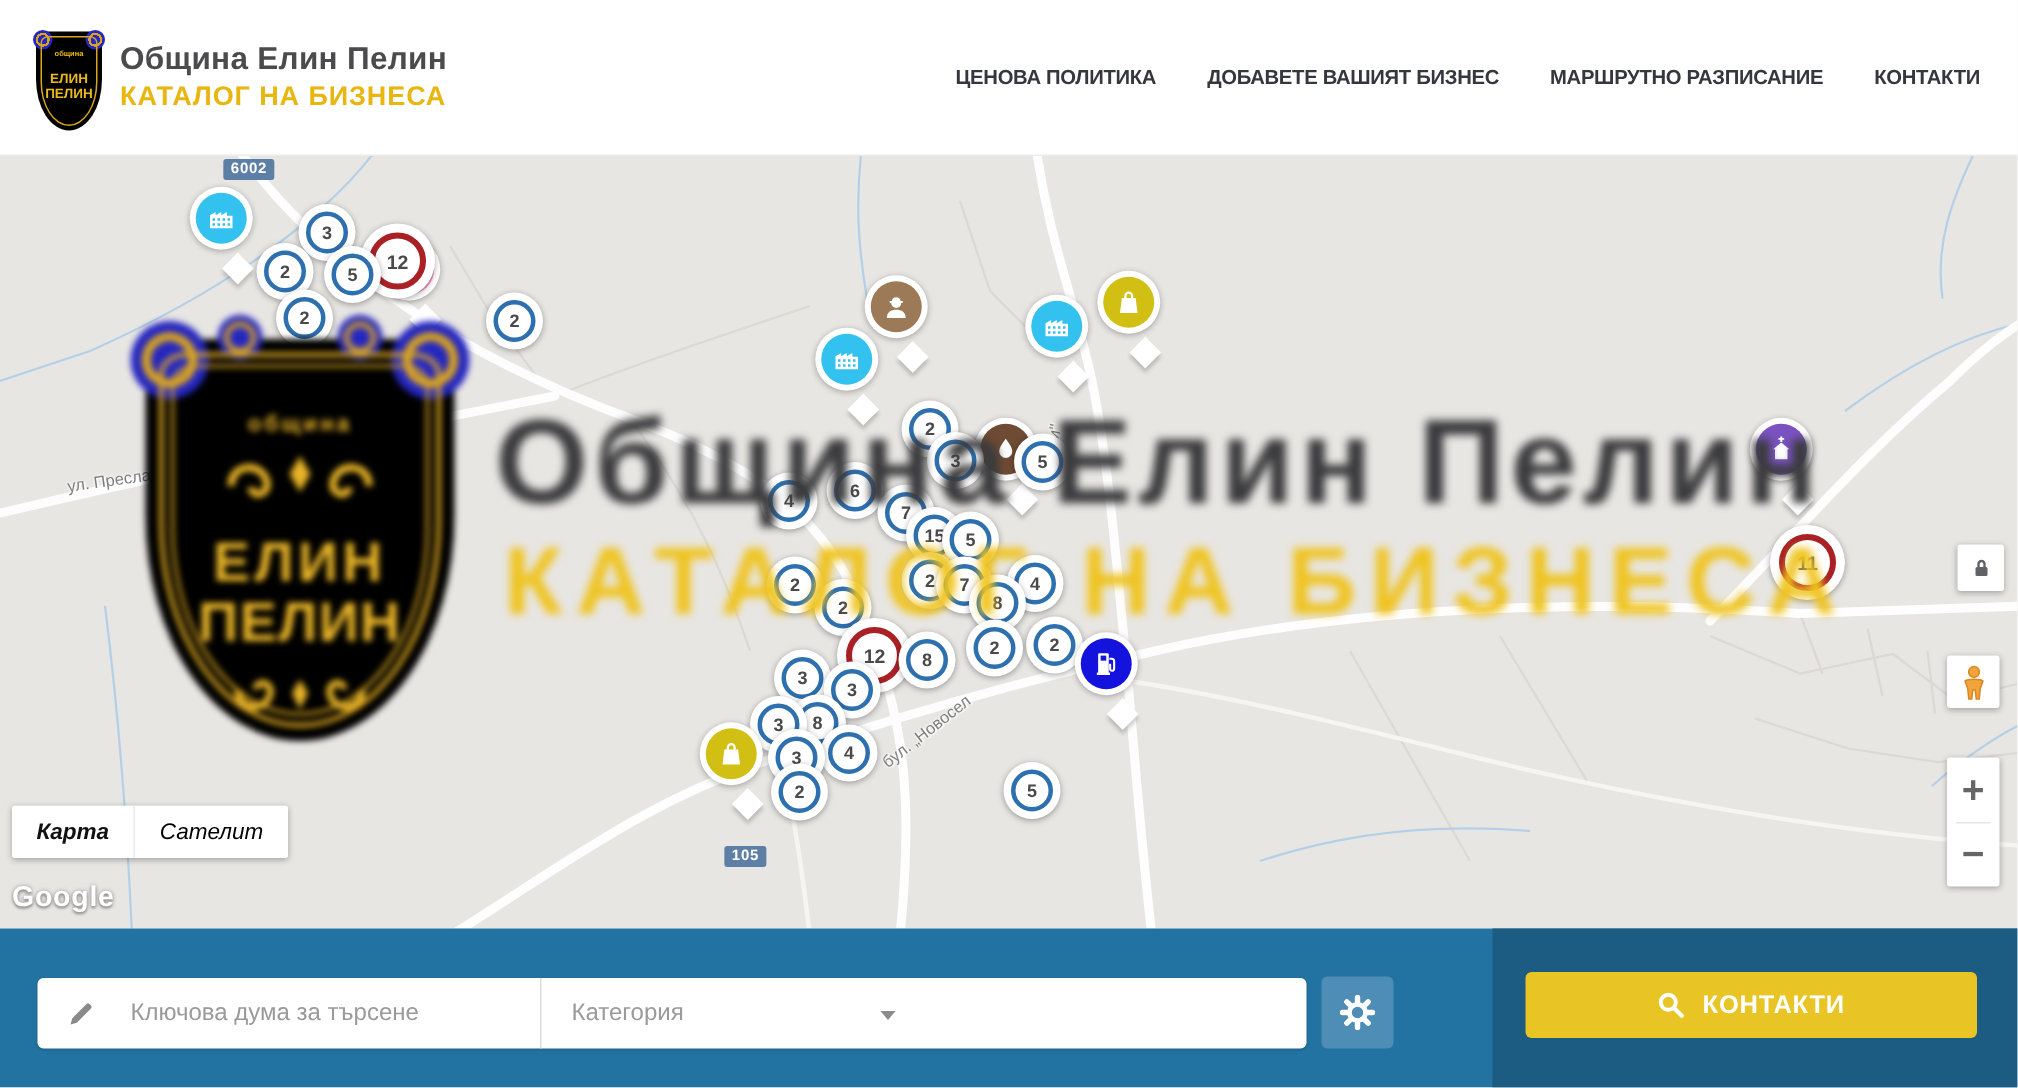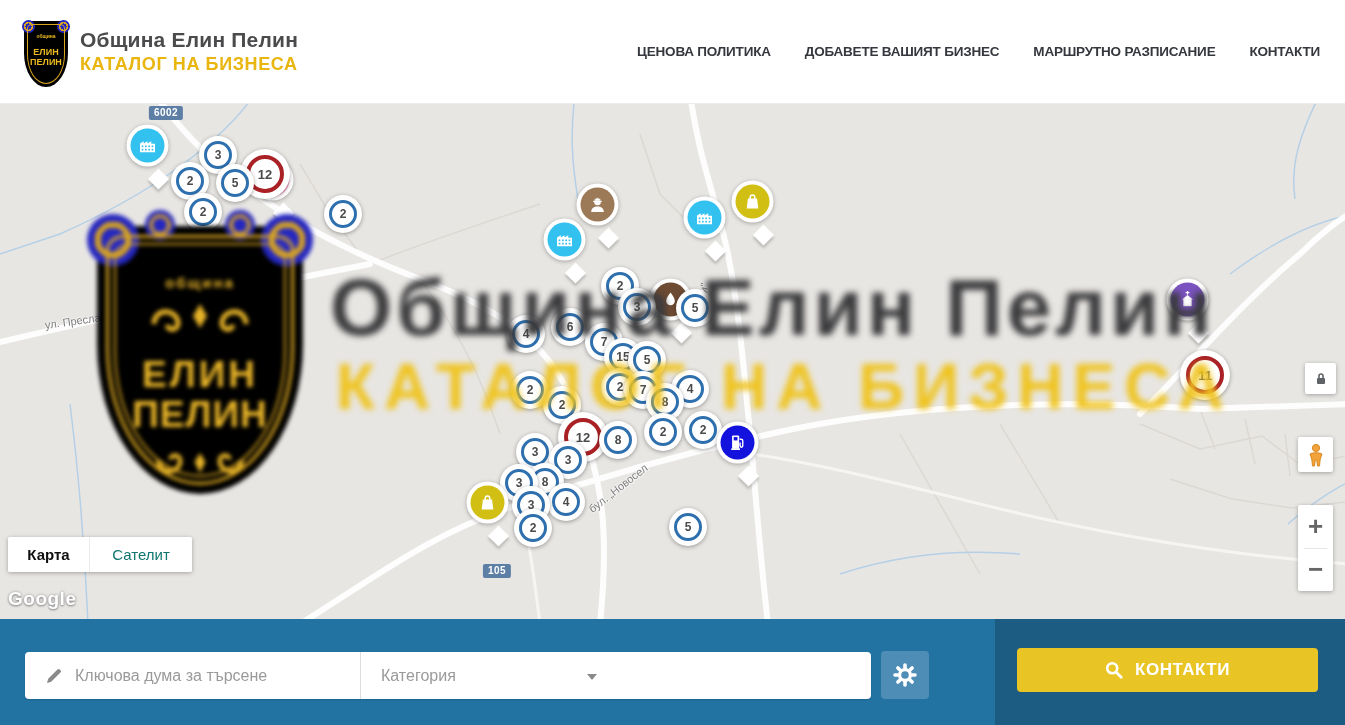--- a/index.html
+++ b/index.html
@@ -58,41 +58,41 @@
   .crest-big .curl.cl { width:30px; height:30px; left:48px; top:-16px; }
   .crest-big .curl.cr { width:30px; height:30px; right:48px; top:-16px; }
   .crest-big .ctxt { position:absolute; width:100%; text-align:center; color:#e8b427; font-weight:bold; }
   .crest-big .c0 { top:48px; font-size:15px; letter-spacing:2px; }
   .crest-big .c1 { top:128px; font-size:37px; letter-spacing:3px; }
   .crest-big .c2 { top:168px; font-size:37px; letter-spacing:1px; }
   .crest-big .fl { position:absolute; left:50%; transform:translateX(-50%); }
   .crest-big .fl.top { top:72px; } .crest-big .fl.bot { top:218px; }
 
   
-  .maptype { position:absolute; left:8px; top:433px; display:flex; box-shadow:0 1px 4px rgba(0,0,0,.3); border-radius:2px; overflow:hidden; z-index:600; }
+  .maptype { position:absolute; left:8px; top:433px; display:flex; box-shadow:0 1px 4px rgba(0,0,0,.3); border-radius:2px; overflow:hidden; z-index:600;font-style:italic; }
   .maptype .btn { height:35px; display:flex; align-items:center; justify-content:center; background:#fff; font-size:15px; cursor:pointer; }
   .maptype .btn.map-on { width:81px; font-weight:bold; color:#111; }
-  .maptype .btn.sat { width:103px; color:#0f766e; border-left:1px solid #ececec; }
+  .maptype .btn.sat { width:103px; color:#000000; border-left:1px solid #ececec; }
   .google-logo { position:absolute; left:8px; bottom:9px; font-size:19px; font-weight:bold; color:#fff; letter-spacing:.5px; text-shadow:0 0 3px #999,0 1px 2px #888; z-index:600; cursor:pointer; }
   .attrib { position:absolute; right:6px; bottom:9px; background:rgba(245,245,245,.85); display:flex; gap:0; z-index:600; font-size:10.5px; color:#2b2b2b; }
   .attrib span { padding:2px 6px; white-space:nowrap; }
   .ctrl { position:absolute; background:#fff; box-shadow:0 1px 4px rgba(0,0,0,.3); border-radius:2px; z-index:600; display:flex; align-items:center; justify-content:center; cursor:pointer; }
   .ctrl-lock { left:1305px; top:259px; width:31px; height:31px; }
   .ctrl-pegman { left:1298px; top:333px; width:35px; height:35px; }
   .zoomctl { position:absolute; left:1298px; top:401px; width:35px; height:86px; background:#fff; box-shadow:0 1px 4px rgba(0,0,0,.3); border-radius:2px; z-index:600; display:flex; flex-direction:column; }
   .zoomctl .zbtn { flex:1; display:flex; align-items:center; justify-content:center; font-size:26px; color:#666; cursor:pointer; font-weight:bold; }
   .zoomctl .zdiv { height:1px; background:#e6e6e6; margin:0 6px; }
 
   
   .searchbar { position:relative; width:1345px; height:106px; background:#2273a2; z-index:900; }
   .searchbar .dark { position:absolute; right:0; top:0; width:350px; height:106px; background:#1d5c82; }
   .sgroup { position:absolute; left:25px; top:33px; width:846px; height:47px; background:#fff; border-radius:4px; display:flex; align-items:stretch; box-shadow:0 1px 2px rgba(0,0,0,.15); }
   .sgroup .sec { display:flex; align-items:center; position:relative; }
   .sec.kw { width:335px; padding-left:20px; gap:12px; }
-  .sec.kw input { border:none; outline:none; font-size:16px; color:#8b5cf6; width:270px; font-family:"Liberation Sans",sans-serif; }
+  .sec.kw input { border:none; outline:none; font-size:16px; color:#8b5cf6; width:270px; font-family:"Liberation Sans",sans-serif;margin-left:12px; }
   .sec.kw input::placeholder { color:#9a9a9a; }
   .sec.dd { border-left:1px solid #ddd; padding-left:20px; font-size:16px; color:#9a9a9a; cursor:pointer; }
   .sec.dd.cat { width:255px; } .sec.dd.loc { width:256px; }
   .caret { position:absolute; right:18px; top:50%; margin-top:-2px; width:0; height:0; border-left:5px solid transparent; border-right:5px solid transparent; border-top:6px solid #8b8b8b; }
   .gearbtn { position:absolute; left:881px; top:32px; width:48px; height:48px; background:#4e8db6; border-radius:4px; display:flex; align-items:center; justify-content:center; cursor:pointer; }
   .searchbtn { position:absolute; left:1017px; top:29px; width:301px; height:44px; background:#e9c425; border:none; border-radius:4px; color:#fff; font-size:17px; font-weight:bold; letter-spacing:.5px; display:flex; align-items:center; justify-content:center; gap:12px; cursor:pointer; font-family:"Liberation Sans",sans-serif; }
 </style>
 </head>
 <body>
 

